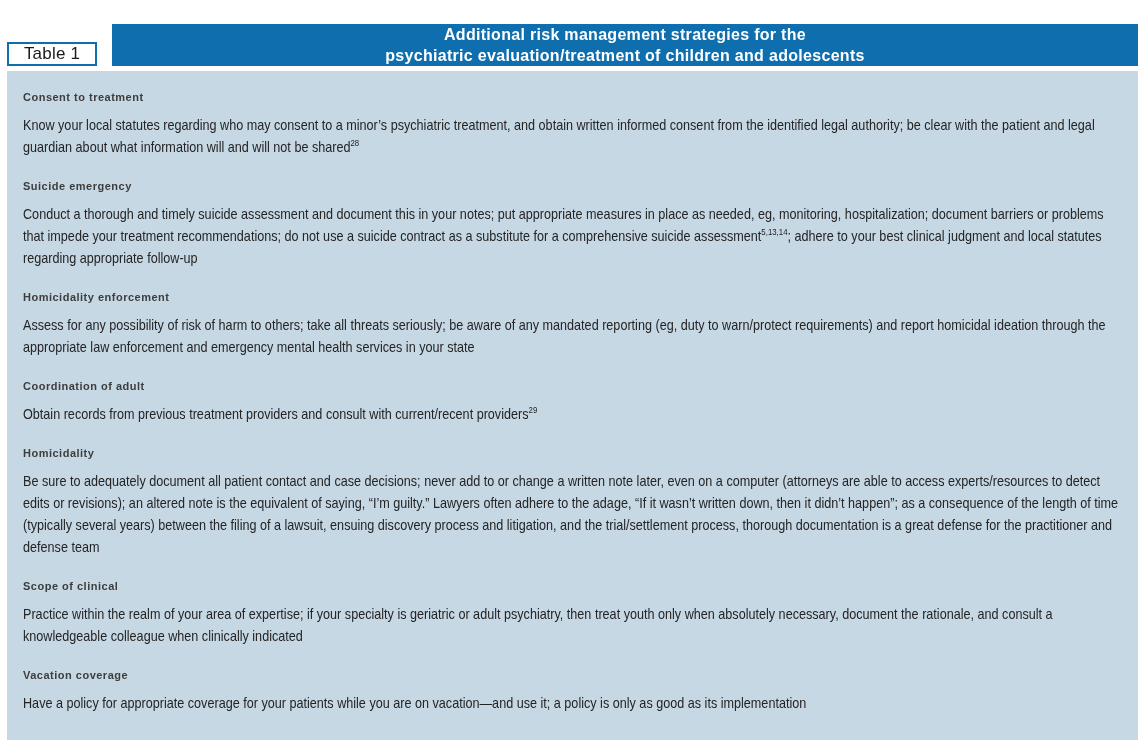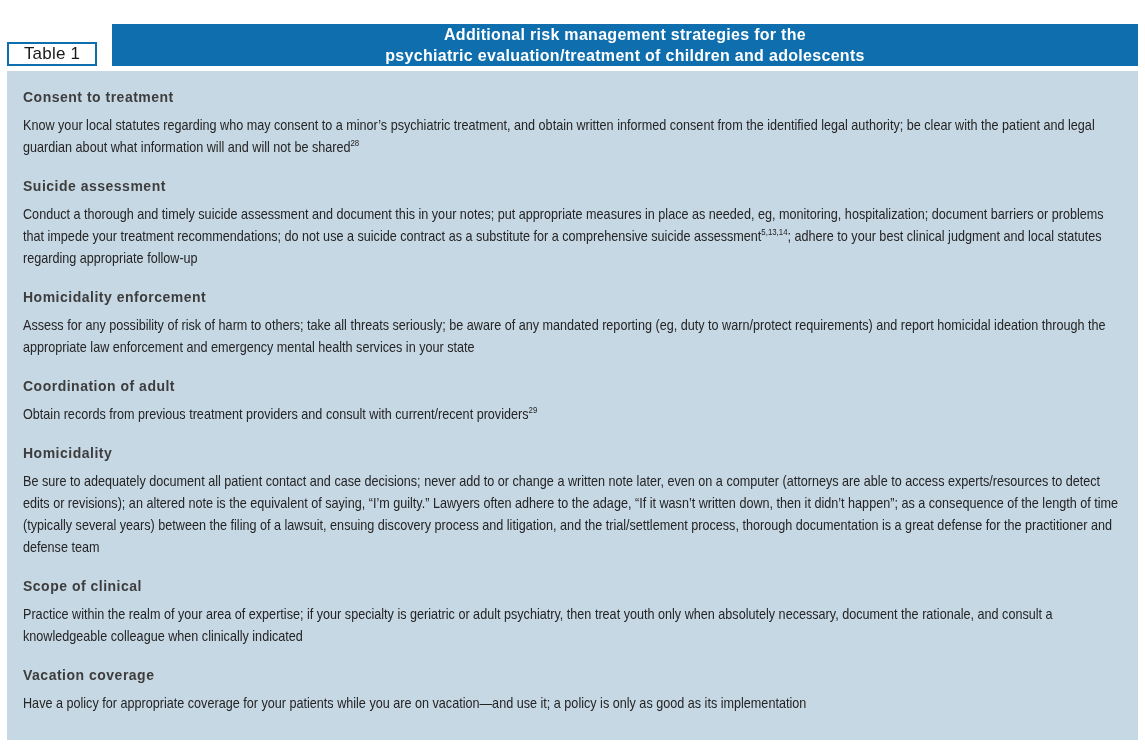--- a/index.html
+++ b/index.html
@@ -47,21 +47,21 @@
     margin-top:5px;
     flex:1 1 auto;
     background:var(--body-bg);
     padding:18px 18px 10px 16px;
     overflow:hidden;
   }
   .section{ margin-bottom:20px; }
   .section:last-child{ margin-bottom:8px; }
   .section-heading{
     font-weight:bold;
-    font-size:14px; line-height:17px;
+    font-size:11px; line-height:17px;
     color:var(--heading-text);
     letter-spacing:0.5px;
     margin-bottom:8px;
   }
   .section-body{
     font-size:14.5px; line-height:22px;
     color:var(--body-text);
     letter-spacing:0;
     width:114.9%;
     transform:scaleX(0.87);
@@ -87,21 +87,21 @@
       <div>Additional risk management strategies for the</div>
       <div>psychiatric evaluation/treatment of children and adolescents</div>
     </div>
   </div>
   <div class="content">
       <section class="section">
         <div class="section-heading">Consent to treatment</div>
         <p class="section-body"><span>Know your local statutes regarding who may consent to a minor’s psychiatric treatment, and obtain written informed consent from the identified legal authority; be clear with the patient and legal guardian about what information will and will not be shared</span><sup>28</sup></p>
       </section>
       <section class="section">
-        <div class="section-heading">Suicide assessment</div>
+        <div class="section-heading">Suicide emergency</div>
         <p class="section-body"><span>Conduct a thorough and timely suicide assessment and document this in your notes; put appropriate measures in place as needed, eg, monitoring, hospitalization; document barriers or problems that impede your treatment recommendations; do not use a suicide contract as a substitute for a comprehensive suicide assessment</span><sup>5,13,14</sup><span>; adhere to your best clinical judgment and local statutes regarding appropriate follow-up</span></p>
       </section>
       <section class="section">
         <div class="section-heading">Homicidality enforcement</div>
         <p class="section-body"><span>Assess for any possibility of risk of harm to others; take all threats seriously; be aware of any mandated reporting (eg, duty to warn/protect requirements) and report homicidal ideation through the appropriate law enforcement and emergency mental health services in your state</span></p>
       </section>
       <section class="section">
         <div class="section-heading">Coordination of adult</div>
         <p class="section-body"><span>Obtain records from previous treatment providers and consult with current/recent providers</span><sup>29</sup></p>
       </section>

